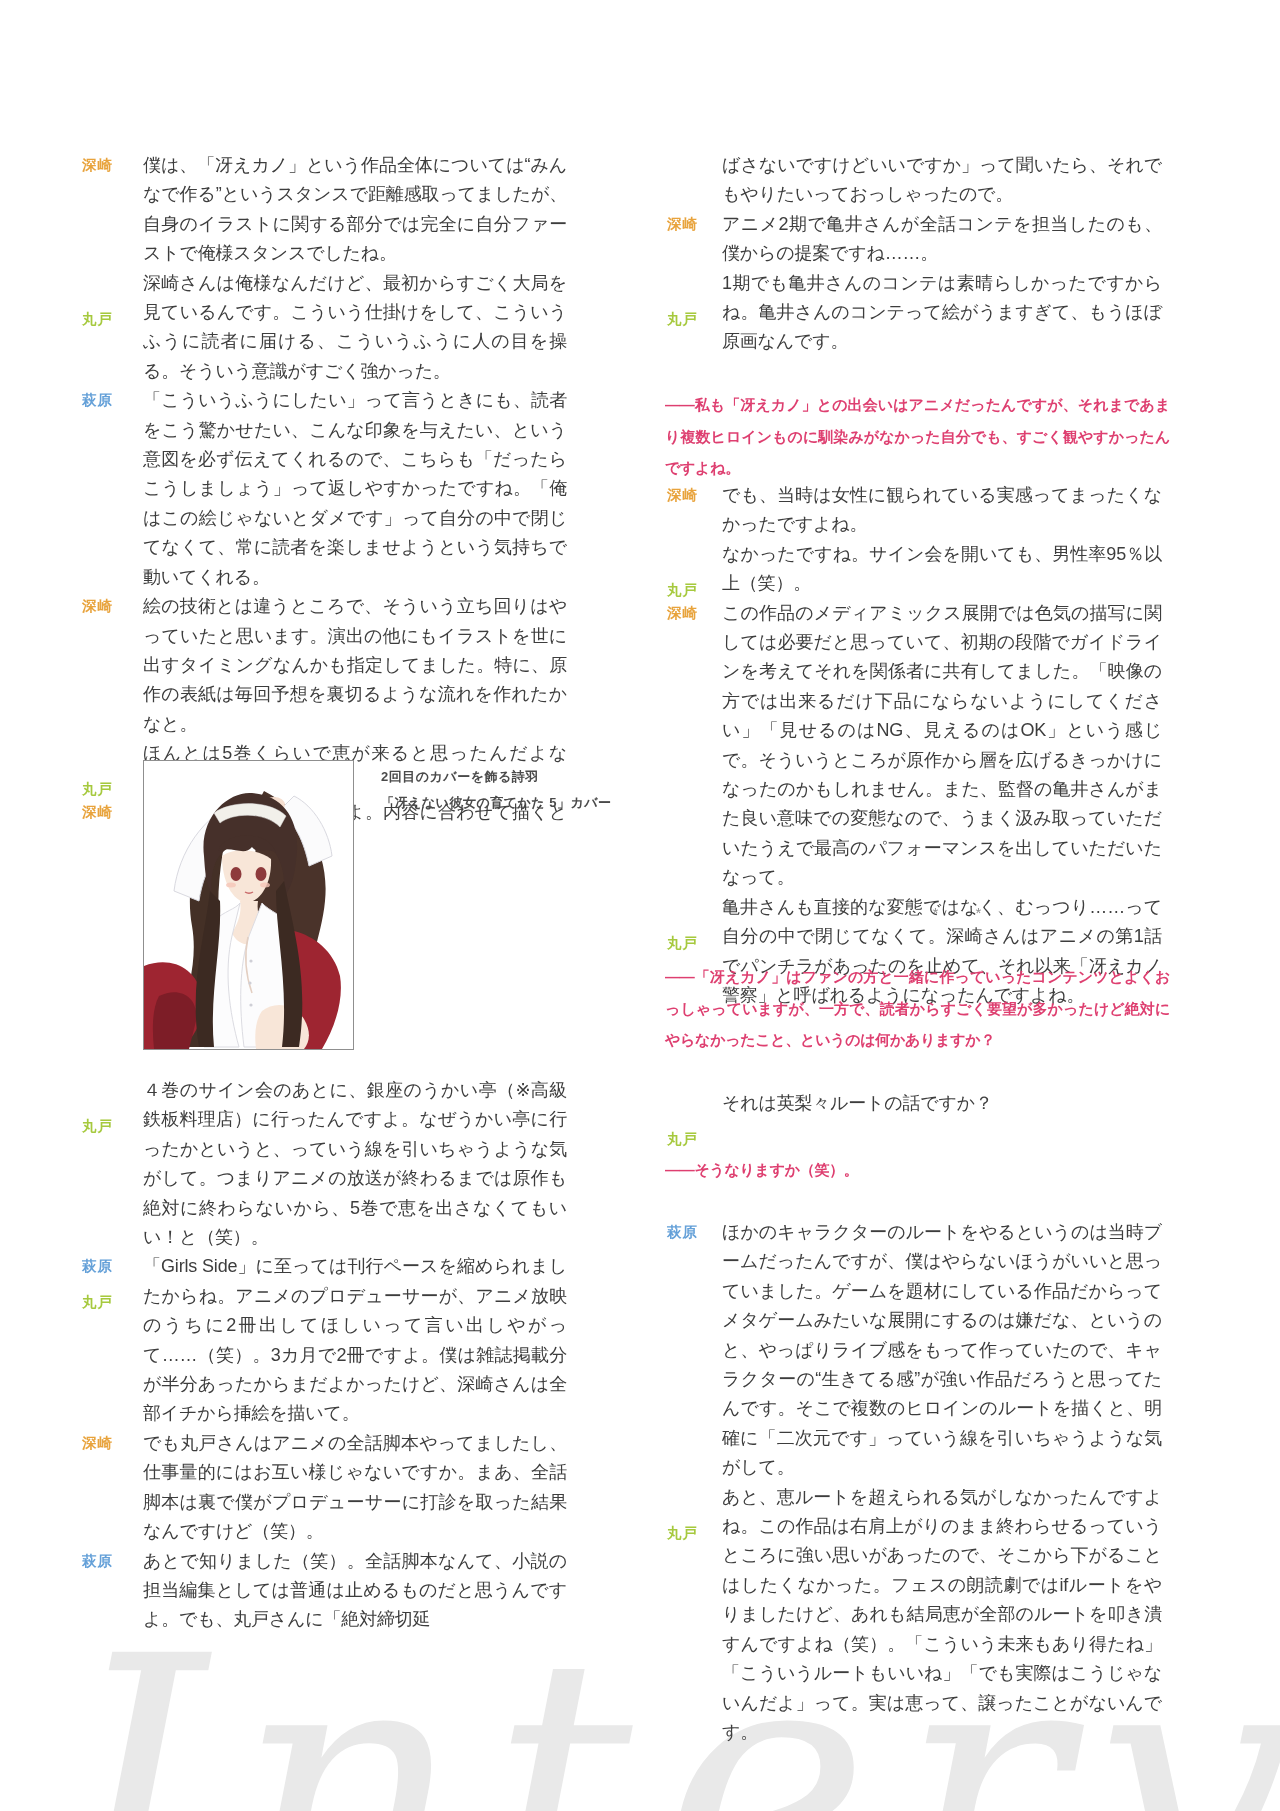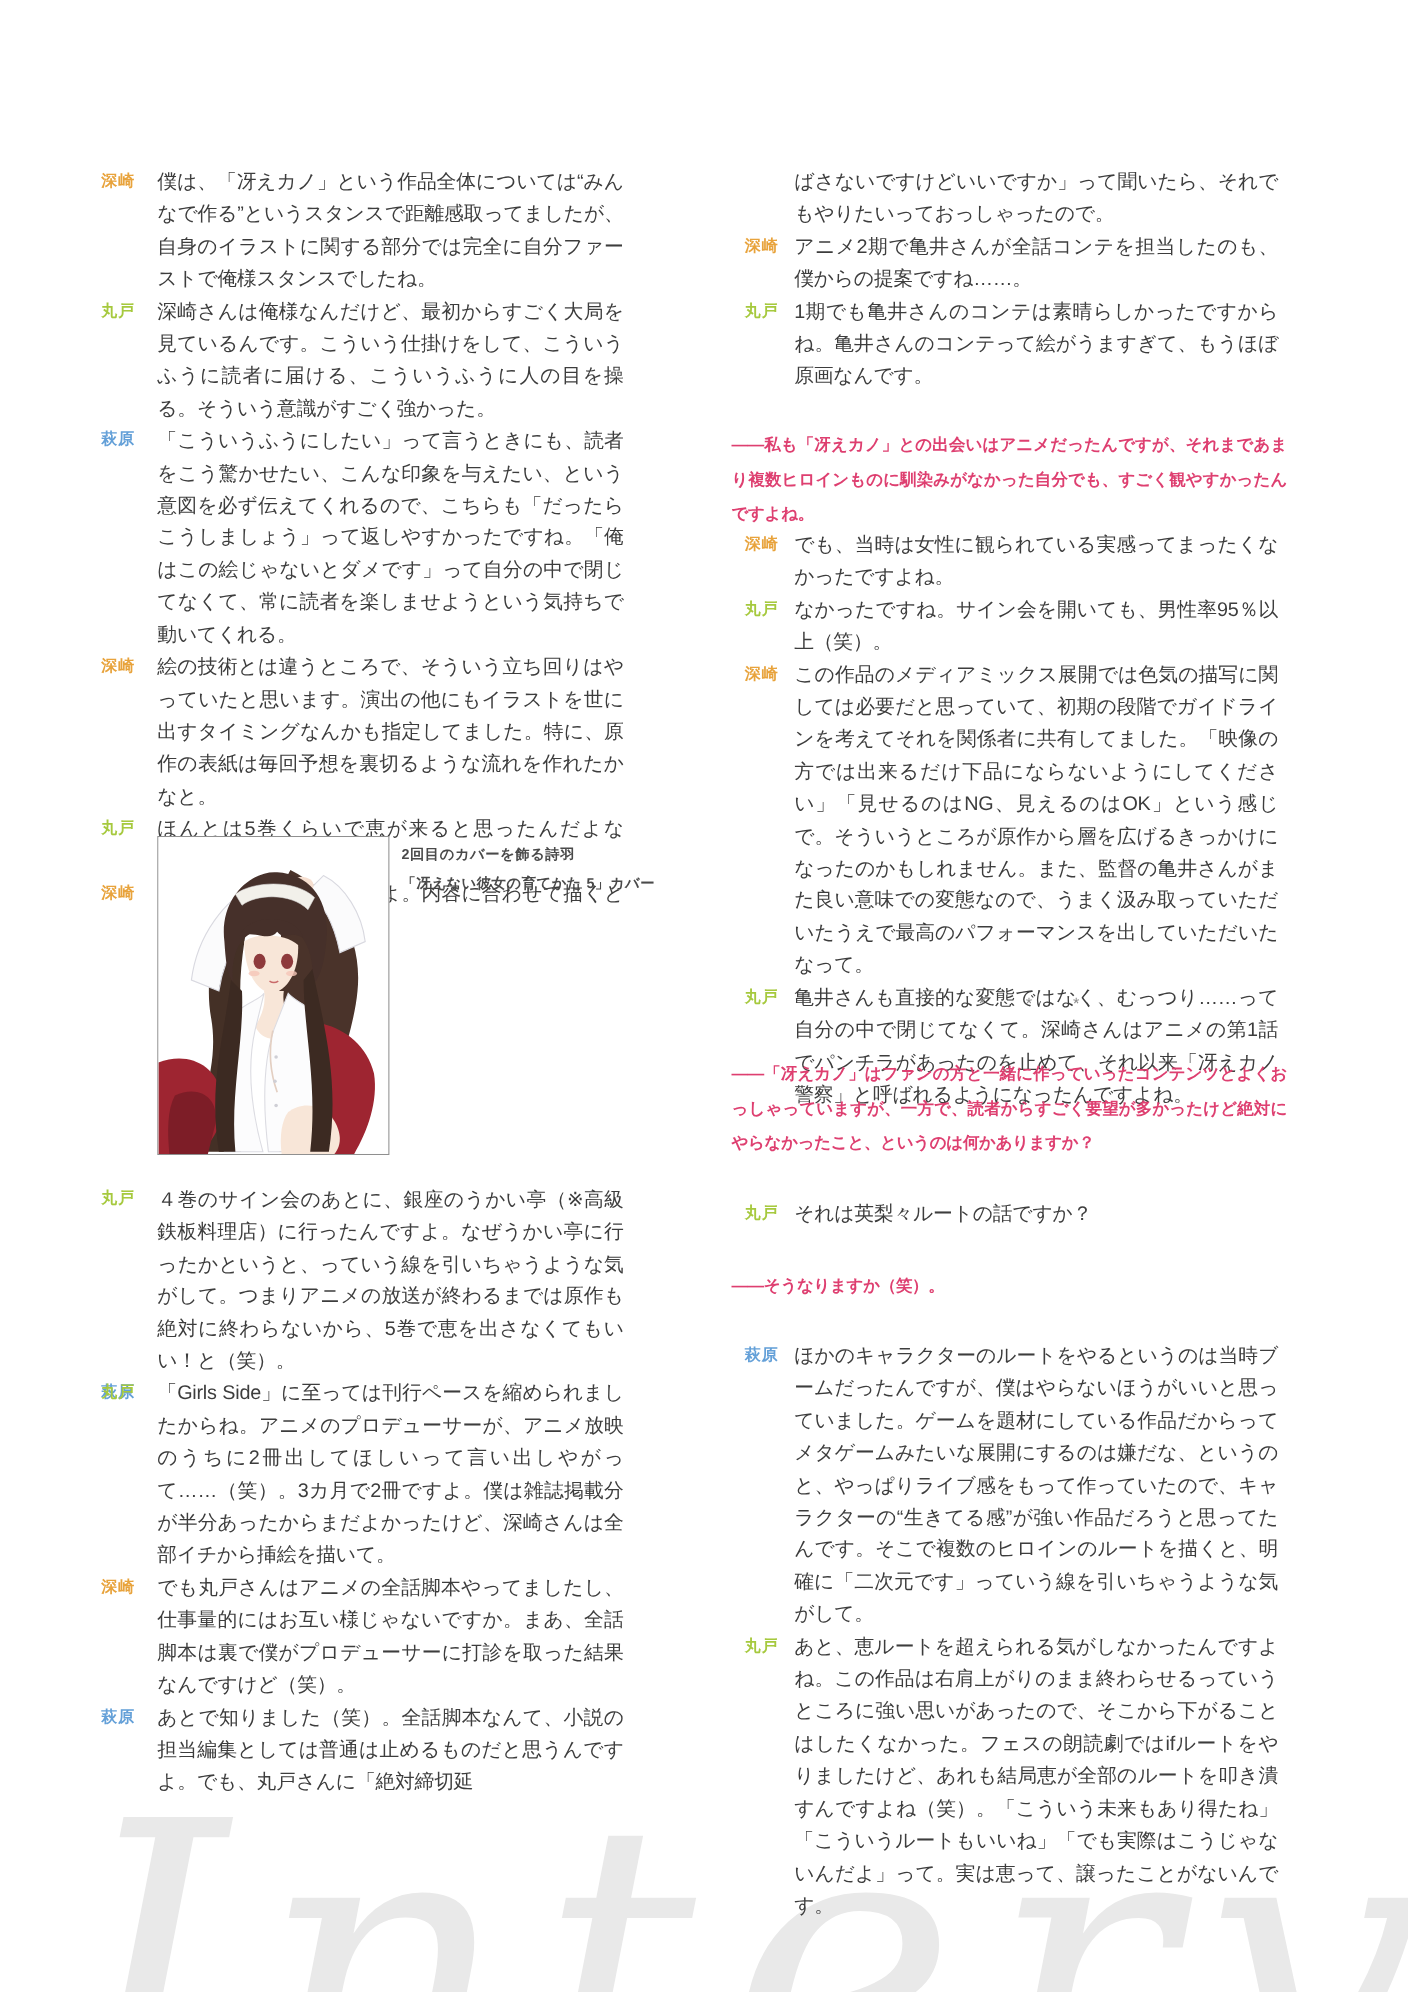--- a/index.html
+++ b/index.html
@@ -18,25 +18,25 @@
     color:var(--watermark,#e9e9e9); white-space:nowrap;
     user-select:none;
   }
   .col { position:absolute; z-index:1; }
   .col.left  { left:80px;  width:478px; }
   .col.right { left:665px; width:505px; }
   .sp { position:relative; }
   .col.left  .sp { padding-left:63px; }
   .col.right .sp { padding-left:57px; }
   .sp .name {
-    position:absolute; left:12px; top:0;
+    position:absolute; left:2px; top:0;
     font-size:14.5px; line-height:29.4px; font-weight:bold; letter-spacing:1px;
   }
   .sp.fukasaki .name { color:var(--fukasaki-label,#e8a33c); }
-  .sp.maruto   .name { color:var(--maruto-label,#a6c93e); }
+  .sp.maruto   .name { color:var(--maruto-label,#a6c93e);margin-top:36px; }
   .sp.hagiwara .name { color:var(--hagiwara-label,#64a0d8); }
   .txt {
     font-size:18px; line-height:29.4px; letter-spacing:-0.2px;
     text-align:justify; text-justify:inter-character;
     color:var(--body-text,#3d3d3d);
   }
   .col.left  .txt { width:424px; }
   .col.right .txt { width:440px; }
   .q {
     position:absolute; left:665px; width:505px; z-index:1;
@@ -48,21 +48,21 @@
     position:absolute; left:665px; width:505px; z-index:1;
     display:flex; justify-content:center; gap:37px; padding-left:36px;
     color:#8e8e8e; font-size:15px; line-height:15px;
   }
   .figure {
     position:absolute; left:143px; top:760px; z-index:1;
     width:211px; height:290px; border:1px solid #8f8f8f; background:#fff;
   }
   .figure svg { display:block; width:209px; height:288px; }
   .caption {
-    position:absolute; left:365px; top:764px; z-index:1;
+    position:absolute; left:381px; top:764px; z-index:1;
     font-size:13px; line-height:26px; font-weight:bold; color:#4a4a4a;
     letter-spacing:0.5px;
   }
 </style>
 </head>
 <body>
 
 <div class="page">
 
   <div class="watermark">Interview</div>

